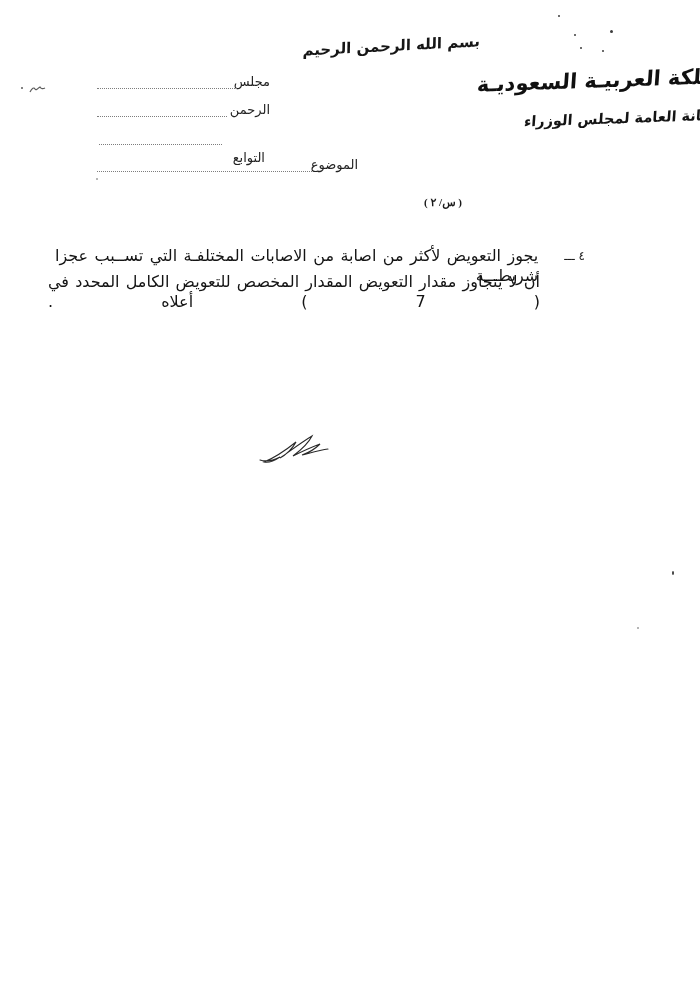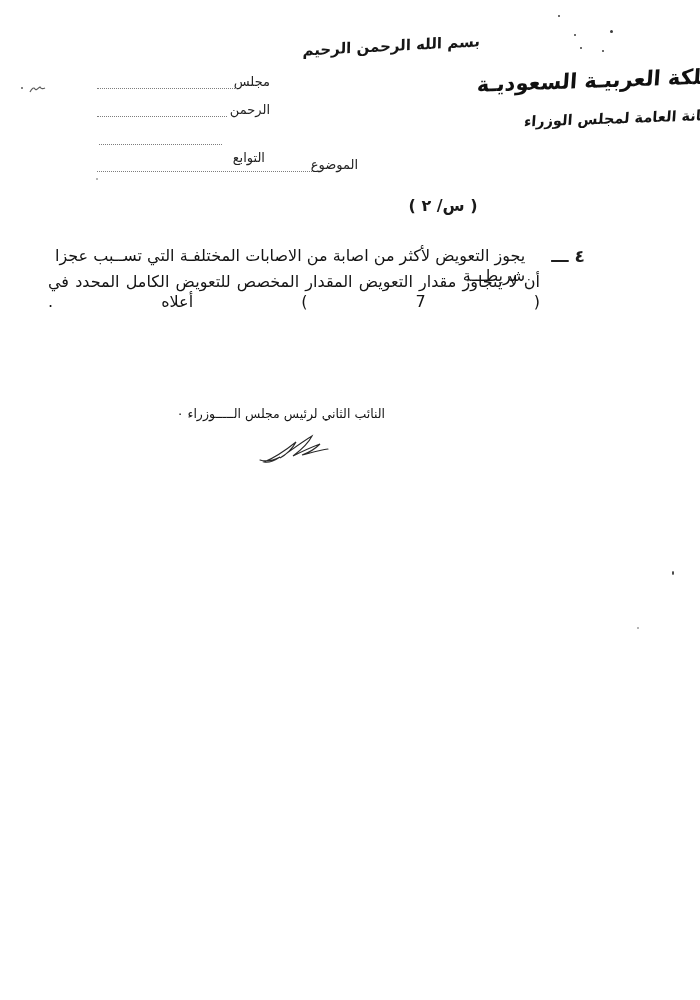--- a/index.html
+++ b/index.html
@@ -44,35 +44,35 @@
     text-align:right;white-space:nowrap;
   }
   .dotline{
     border-bottom:1.5px dotted #7d7d7d;
     height:0;
   }
 
   
   .page-marker{
     top:196px;left:403px;width:80px;
-    font-size:16px;text-align:center;
-    color:#1a1a1a;font-weight:bold;
+    font-size:11px;text-align:center;
+    color:#1a1a1a;font-weight:bold;font-family:Liberation Serif, serif;
   }
 
   
   .bodyline{
     font-size:16px;line-height:20px;
     color:#141414;
     text-align:justify;text-align-last:justify;
   }
   .item4-line1{
     top:246px;left:55px;right:115px;
     display:flex;flex-direction:row;gap:26px;
   }
-  .item4-line1 .num{flex:0 0 auto;font-weight:bold;white-space:nowrap;font-size:17px;line-height:20px;}
+  .item4-line1 .num{flex:0 0 auto;font-weight:normal;white-space:nowrap;font-size:12px;line-height:20px;}
   .item4-line1 .txt{flex:1 1 auto;}
   .item4-line2{top:272px;left:48px;right:160px;}
   .item5{top:302px;left:310px;right:60px;font-weight:500;}
 
   
   .sig-title{
     top:406px;right:315px;
     font-size:12.5px;white-space:nowrap;
     color:#141414;font-weight:500;
   }
@@ -119,21 +119,20 @@
 
   <div class="abs ar page-marker">( س/ ٢ )</div>
 
   <div class="abs ar item4-line1">
     <span class="num">٤ ـــ</span>
     <span class="txt bodyline">يجوز التعويض لأكثر من اصابة من الاصابات المختلفـة التي تســبب عجزا شريطـــة</span>
   </div>
   <div class="abs ar bodyline item4-line2">أن لا يتجاوز مقدار التعويض المقدار المخصص للتعويض الكامل المحدد في ( 7 ) أعلاه .</div>
 
 
-  <div class="abs ar sig-title">النائب الثاني لرئيس مجلس الـــــوزراء ٠</div>
 
   <svg class="abs sig-svg" width="84" height="34" viewBox="0 0 84 34">
     <path d="M4,28 C10,30 18,28 24,25 C18,29 12,31 8,30
              C18,26 30,18 40,10 C37,16 30,23 24,26
              C34,19 46,10 56,4 C53,10 45,18 37,24
              C45,20 56,15 64,12 C60,16 52,21 46,23
              C54,21 64,18 72,17" fill="none" stroke="#2a2a2a" stroke-width="1.1" stroke-linecap="round"></path>
   </svg>
 
   <div class="speck" style="top:15px;left:558px;width:2px;height:2px;"></div>

